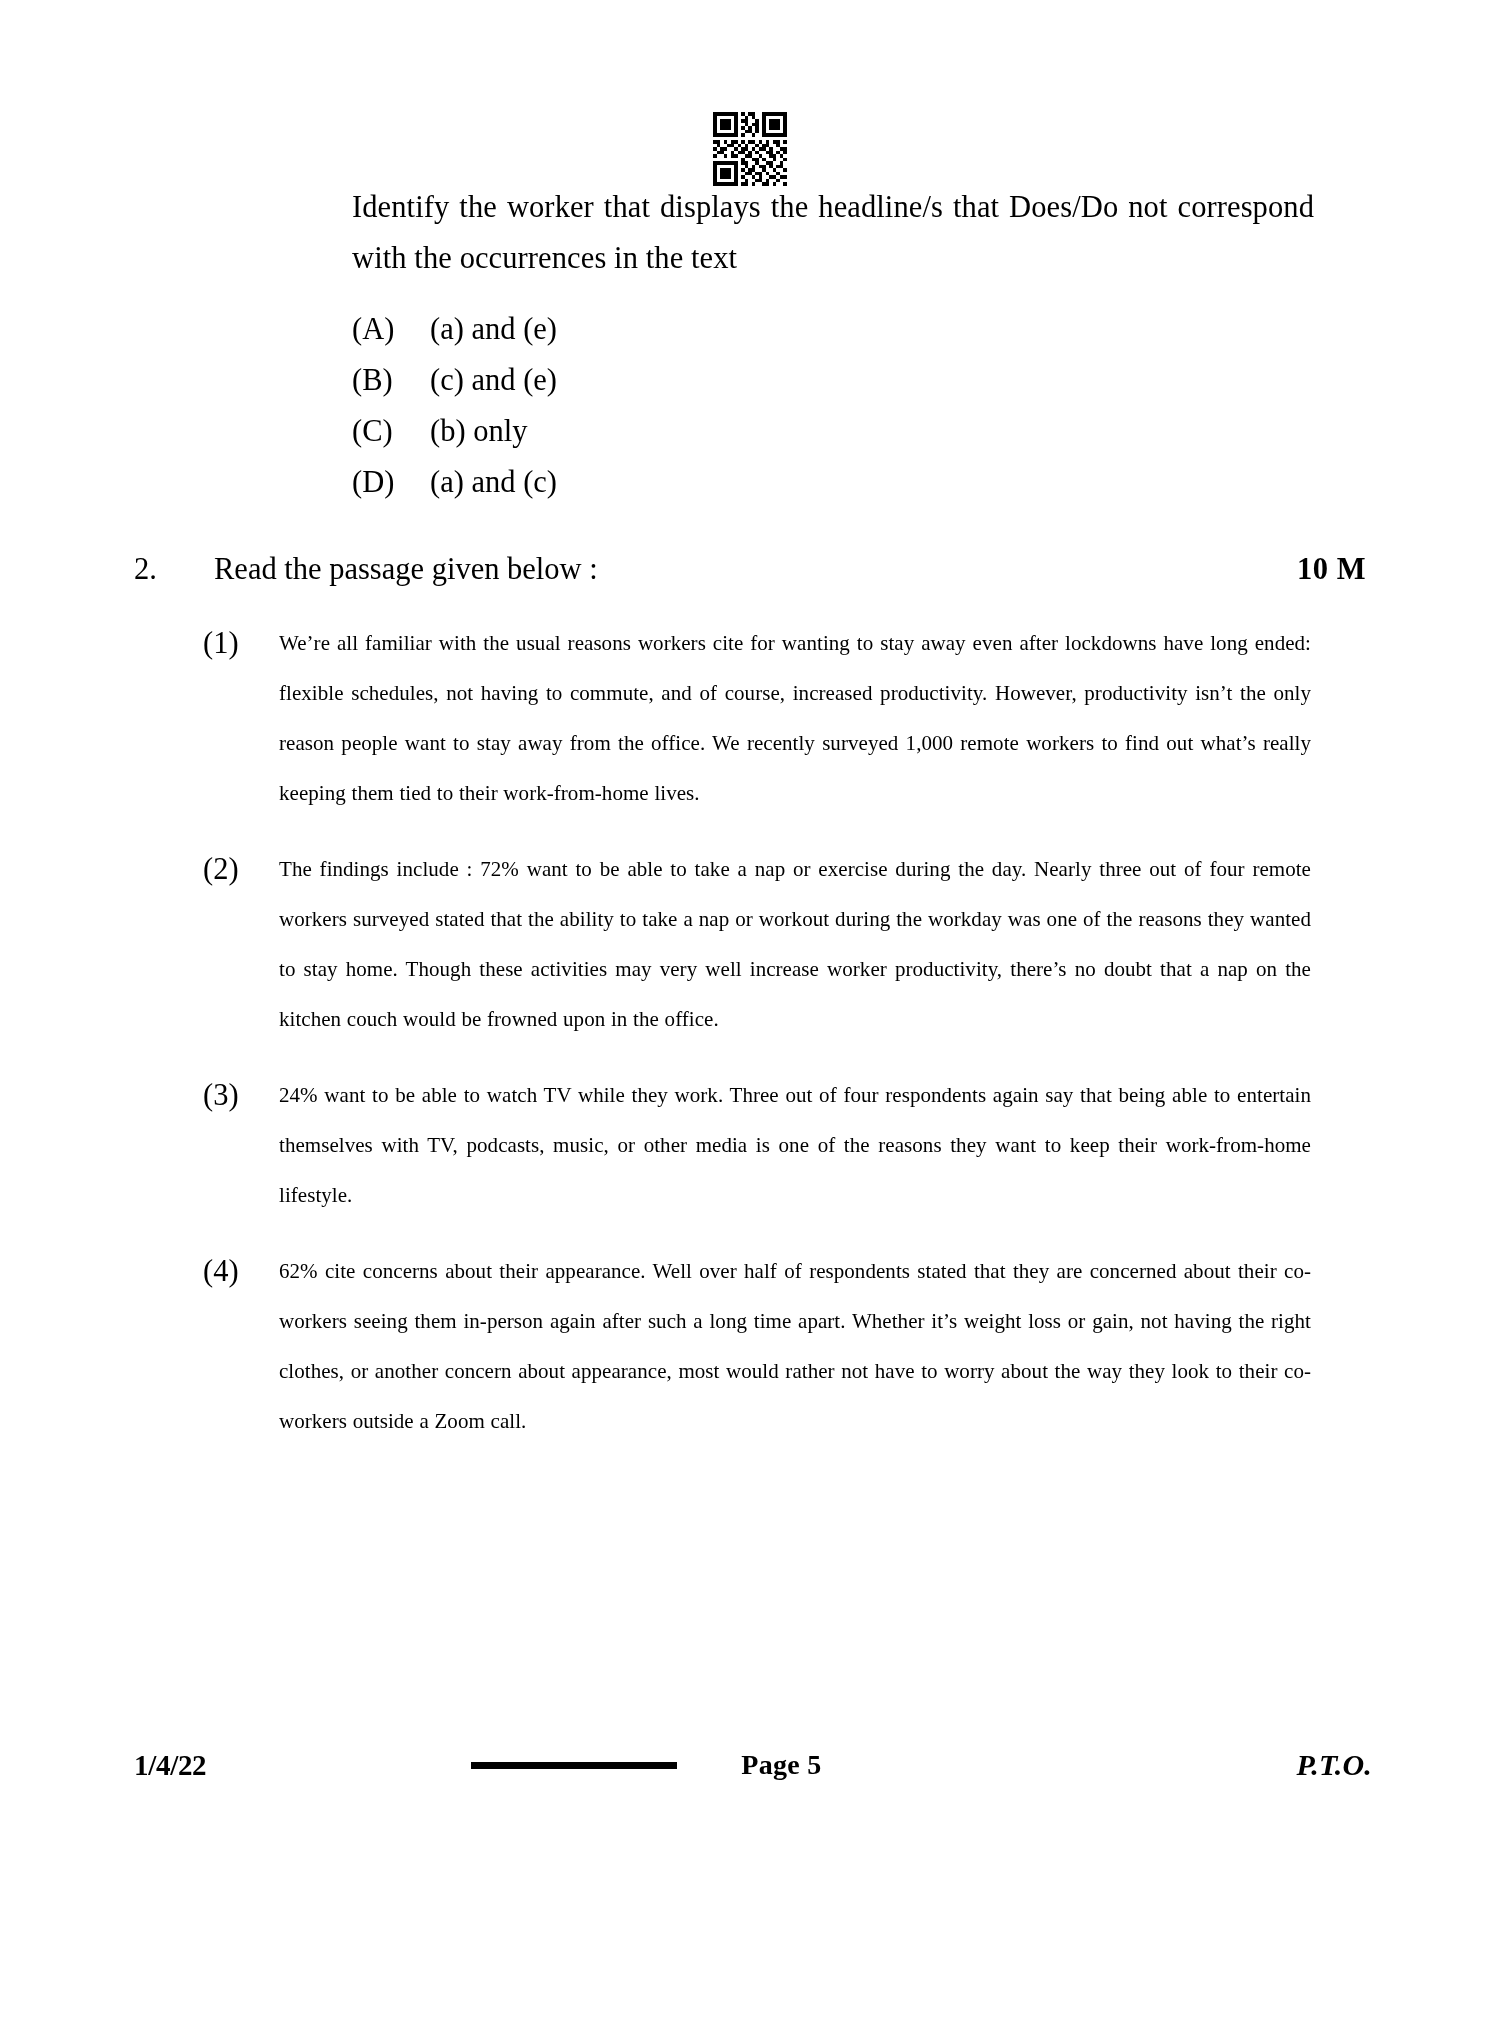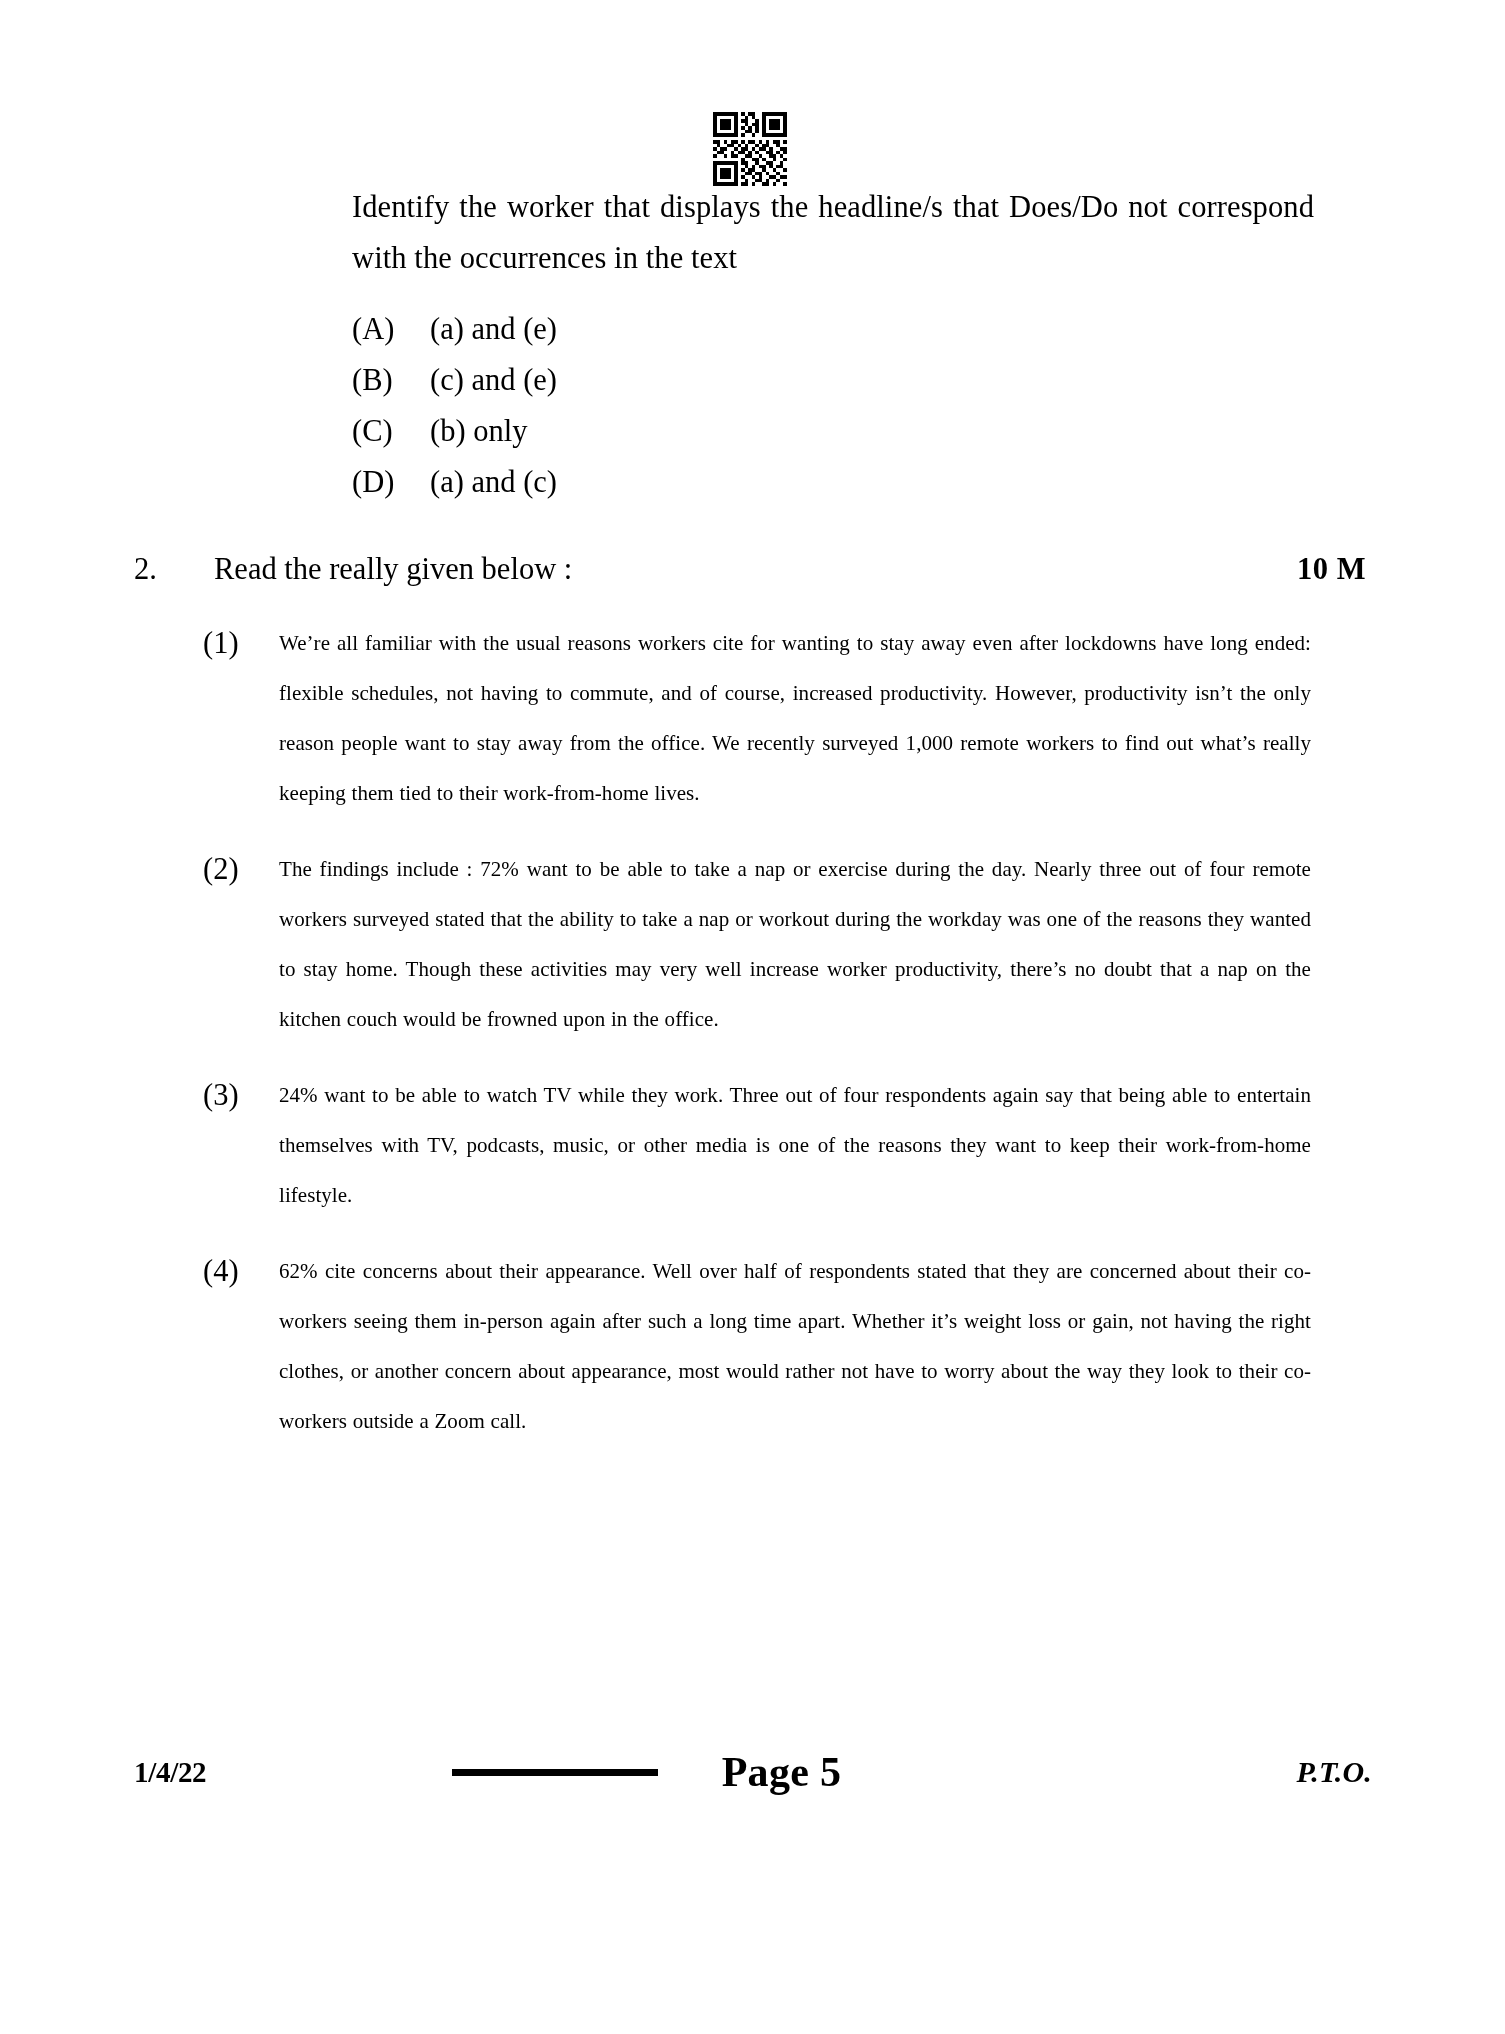--- a/index.html
+++ b/index.html
@@ -141,21 +141,21 @@
   .footer-rule {
     display: block;
     width: 206px;
     height: 7px;
     background: #000;
     margin-right: 44px;
     margin-left: 0px;
   }
   .footer-page {
     font-weight: bold;
-    font-size: 42px;
+    font-size: 28px;
     letter-spacing: 0.3px;
     margin-right: 240px;
     margin-left: 20px;
   }
   .footer-right {
     flex: 0 0 auto;
     font-weight: bold;
     font-style: italic;
     font-size: 30px;
     letter-spacing: 0.2px;
@@ -302,21 +302,21 @@
       </div>
       <div class="opt-row">
         <span class="opt-label">(D)</span>
         <span class="opt-text">(a) and (c)</span>
       </div>
     </div>
   </div>
 
   <div class="q2-header">
     <span class="q2-num">2.</span>
-    <span class="q2-title">Read the really given below :</span>
+    <span class="q2-title">Read the passage given below :</span>
     <span class="q2-marks">10 M</span>
   </div>
 
   <div class="passage">
     <div class="para">
       <span class="para-num">(1)</span>
       <span class="para-body">We’re all familiar with the usual reasons workers cite for wanting to stay away even after lockdowns have long ended: flexible schedules, not having to commute, and of course, increased productivity. However, productivity isn’t the only reason people want to stay away from the office. We recently surveyed 1,000 remote workers to find out what’s really keeping them tied to their work-from-home lives.</span>
     </div>
     <div class="para">
       <span class="para-num">(2)</span>

